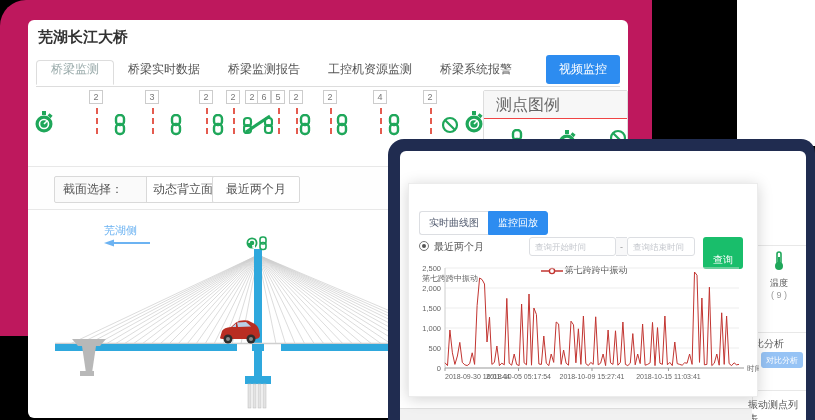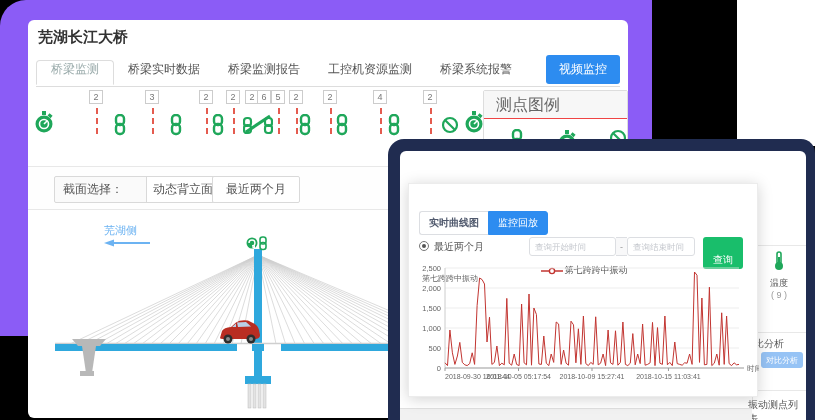--- a/index.html
+++ b/index.html
@@ -2,21 +2,21 @@
 <html><head>
 <meta charset="utf-8">
 <style>
   * { box-sizing: border-box; margin: 0; padding: 0; }
   html,body { width:815px; height:420px; overflow:hidden; background:#000;
     font-family:"Liberation Sans","DejaVu Sans",sans-serif; }
   .abs { position:absolute; }
   #stage { position:relative; width:815px; height:420px; background:#000; }
 
   
-  #main-frame { left:0; top:0; width:652px; height:336px; background:#8b5cf6;
+  #main-frame { left:0; top:0; width:652px; height:336px; background:#be185d;
     border-radius:26px 0 0 0; }
   #main-window { left:28px; top:20px; width:600px; height:398px; background:#fff;
     border-radius:6px; overflow:hidden; }
 
   #page-title { left:10px; top:8px; font-size:15px; font-weight:bold; color:#333; }
 
   #tab-bar { left:8px; top:38px; width:584px; height:29px; border-bottom:1px solid #ddd; }
   .tab { display:inline-block; padding:0 14px 6px; font-size:12px; color:#555;
     cursor:pointer; position:relative; top:1px; }
   .tab.active { background:#fff; border:1px solid #ddd; border-bottom:1px solid #fff;
@@ -81,21 +81,21 @@
   
   #dialog { position:absolute; left:8px; top:32px; width:350px; height:214px; background:#fff;
     border:1px solid #ececec; box-shadow:0 2px 14px rgba(0,0,0,.18); }
   #dlg-titlebar { height:21px; border-bottom:1px solid #e8e8e8; padding:0 10px;
     display:flex; justify-content:space-between; align-items:center; }
   #dlg-title { font-size:11px; color:#444; }
   #dlg-close { font-size:12px; color:#999; cursor:pointer; line-height:1; }
   #dlg-tabs { position:absolute; left:10px; top:27px; }
   .dlg-tab { display:inline-block; font-size:10px; padding:4px 9px; cursor:pointer;
     border:1px solid #dcdee2; color:#515a6e; background:#fff; }
-  .dlg-tab:first-child { border-radius:3px 0 0 3px; border-right:none;font-weight:bold; }
+  .dlg-tab:first-child { border-radius:3px 0 0 3px; border-right:none; }
   .dlg-tab.active { background:#2d8cf0; border-color:#2d8cf0; color:#fff; border-radius:0 3px 3px 0; }
   #dlg-filter { position:absolute; left:10px; top:53px; width:330px; height:20px; }
   #radio-outer { position:absolute; left:0; top:4px; width:10px; height:10px;
     border:1px solid #777; border-radius:50%; cursor:pointer; }
   #radio-inner { position:absolute; left:2px; top:2px; width:4px; height:4px;
     background:#555; border-radius:50%; }
   #radio-label { position:absolute; left:15px; top:3px; font-size:10px; color:#555; }
   .dlg-input { position:absolute; top:0; height:19px; border:1px solid #dcdee2;
     border-radius:3px; font-size:8.5px; color:#555; padding:0 5px;
     font-family:"Liberation Sans","DejaVu Sans",sans-serif; }

